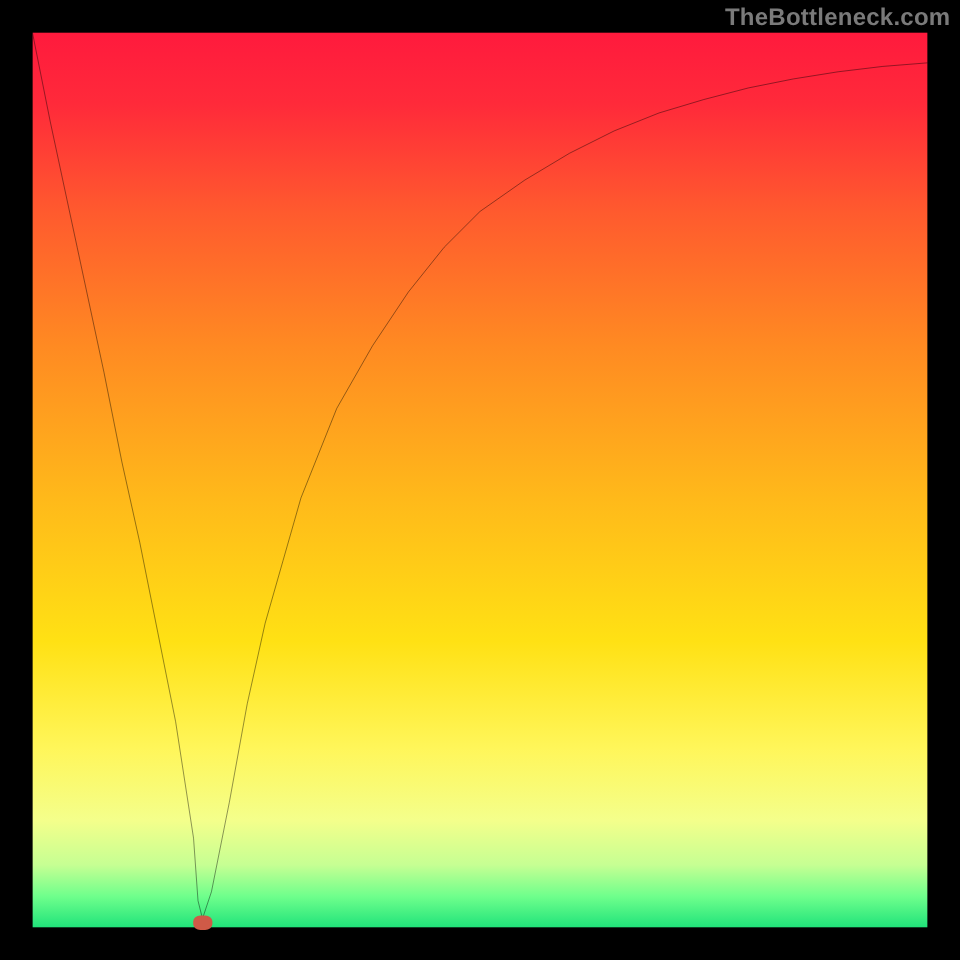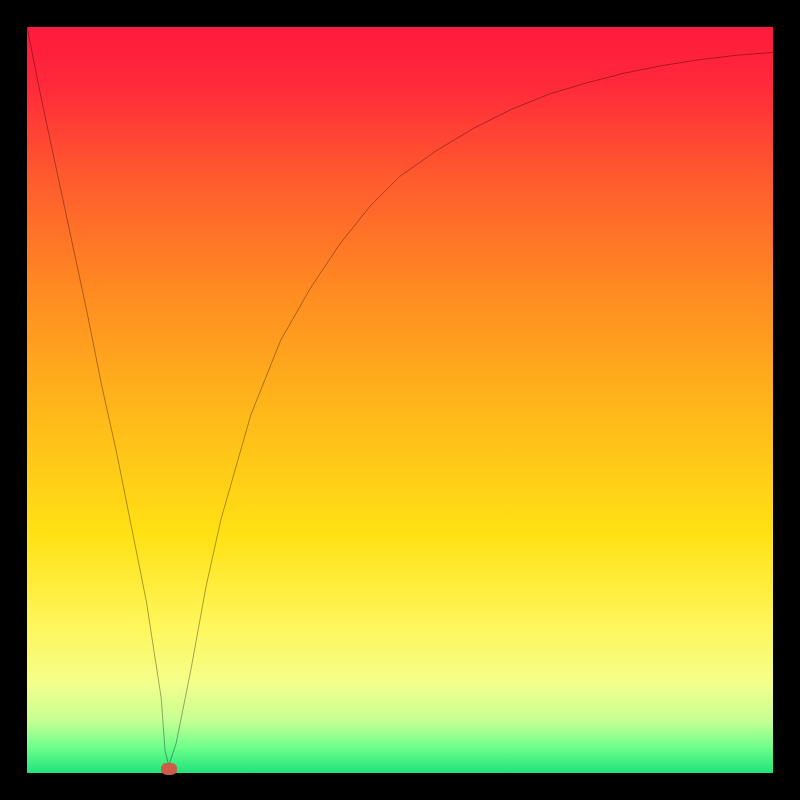--- a/index.html
+++ b/index.html
@@ -82,14 +82,15 @@
     </svg>
 
     <svg class="curve" viewBox="0 0 100 100" preserveAspectRatio="none">
       <path id="curve-path" fill="none" stroke="#000000" stroke-width="0.35" stroke-linejoin="round" stroke-linecap="round" vector-effect="non-scaling-stroke" d="M0.000 0.000 L2.000 10.000 L5.000 24.000 L8.000 38.000 L10.000 48.000 L12.000 57.000 L14.000 67.000 L16.000 77.000 L18.000 90.000 L18.500 97.000 L19.000 99.000 L20.000 96.000 L22.000 86.000 L24.000 75.000 L26.000 66.000 L28.000 59.000 L30.000 52.000 L34.000 42.000 L38.000 35.000 L42.000 29.000 L46.000 24.000 L50.000 20.000 L55.000 16.500 L60.000 13.500 L65.000 11.000 L70.000 9.000 L75.000 7.500 L80.000 6.200 L85.000 5.200 L90.000 4.400 L95.000 3.800 L100.000 3.400"></path>
     </svg>
 
     <div id="min-marker" class="marker" style="left: 141.74px; top: 741.524px; background: rgb(207, 90, 71);"></div>
 
   </div>
 
+  <div class="watermark">TheBottleneck.com</div>
 
 </div>
 
 </body></html>

